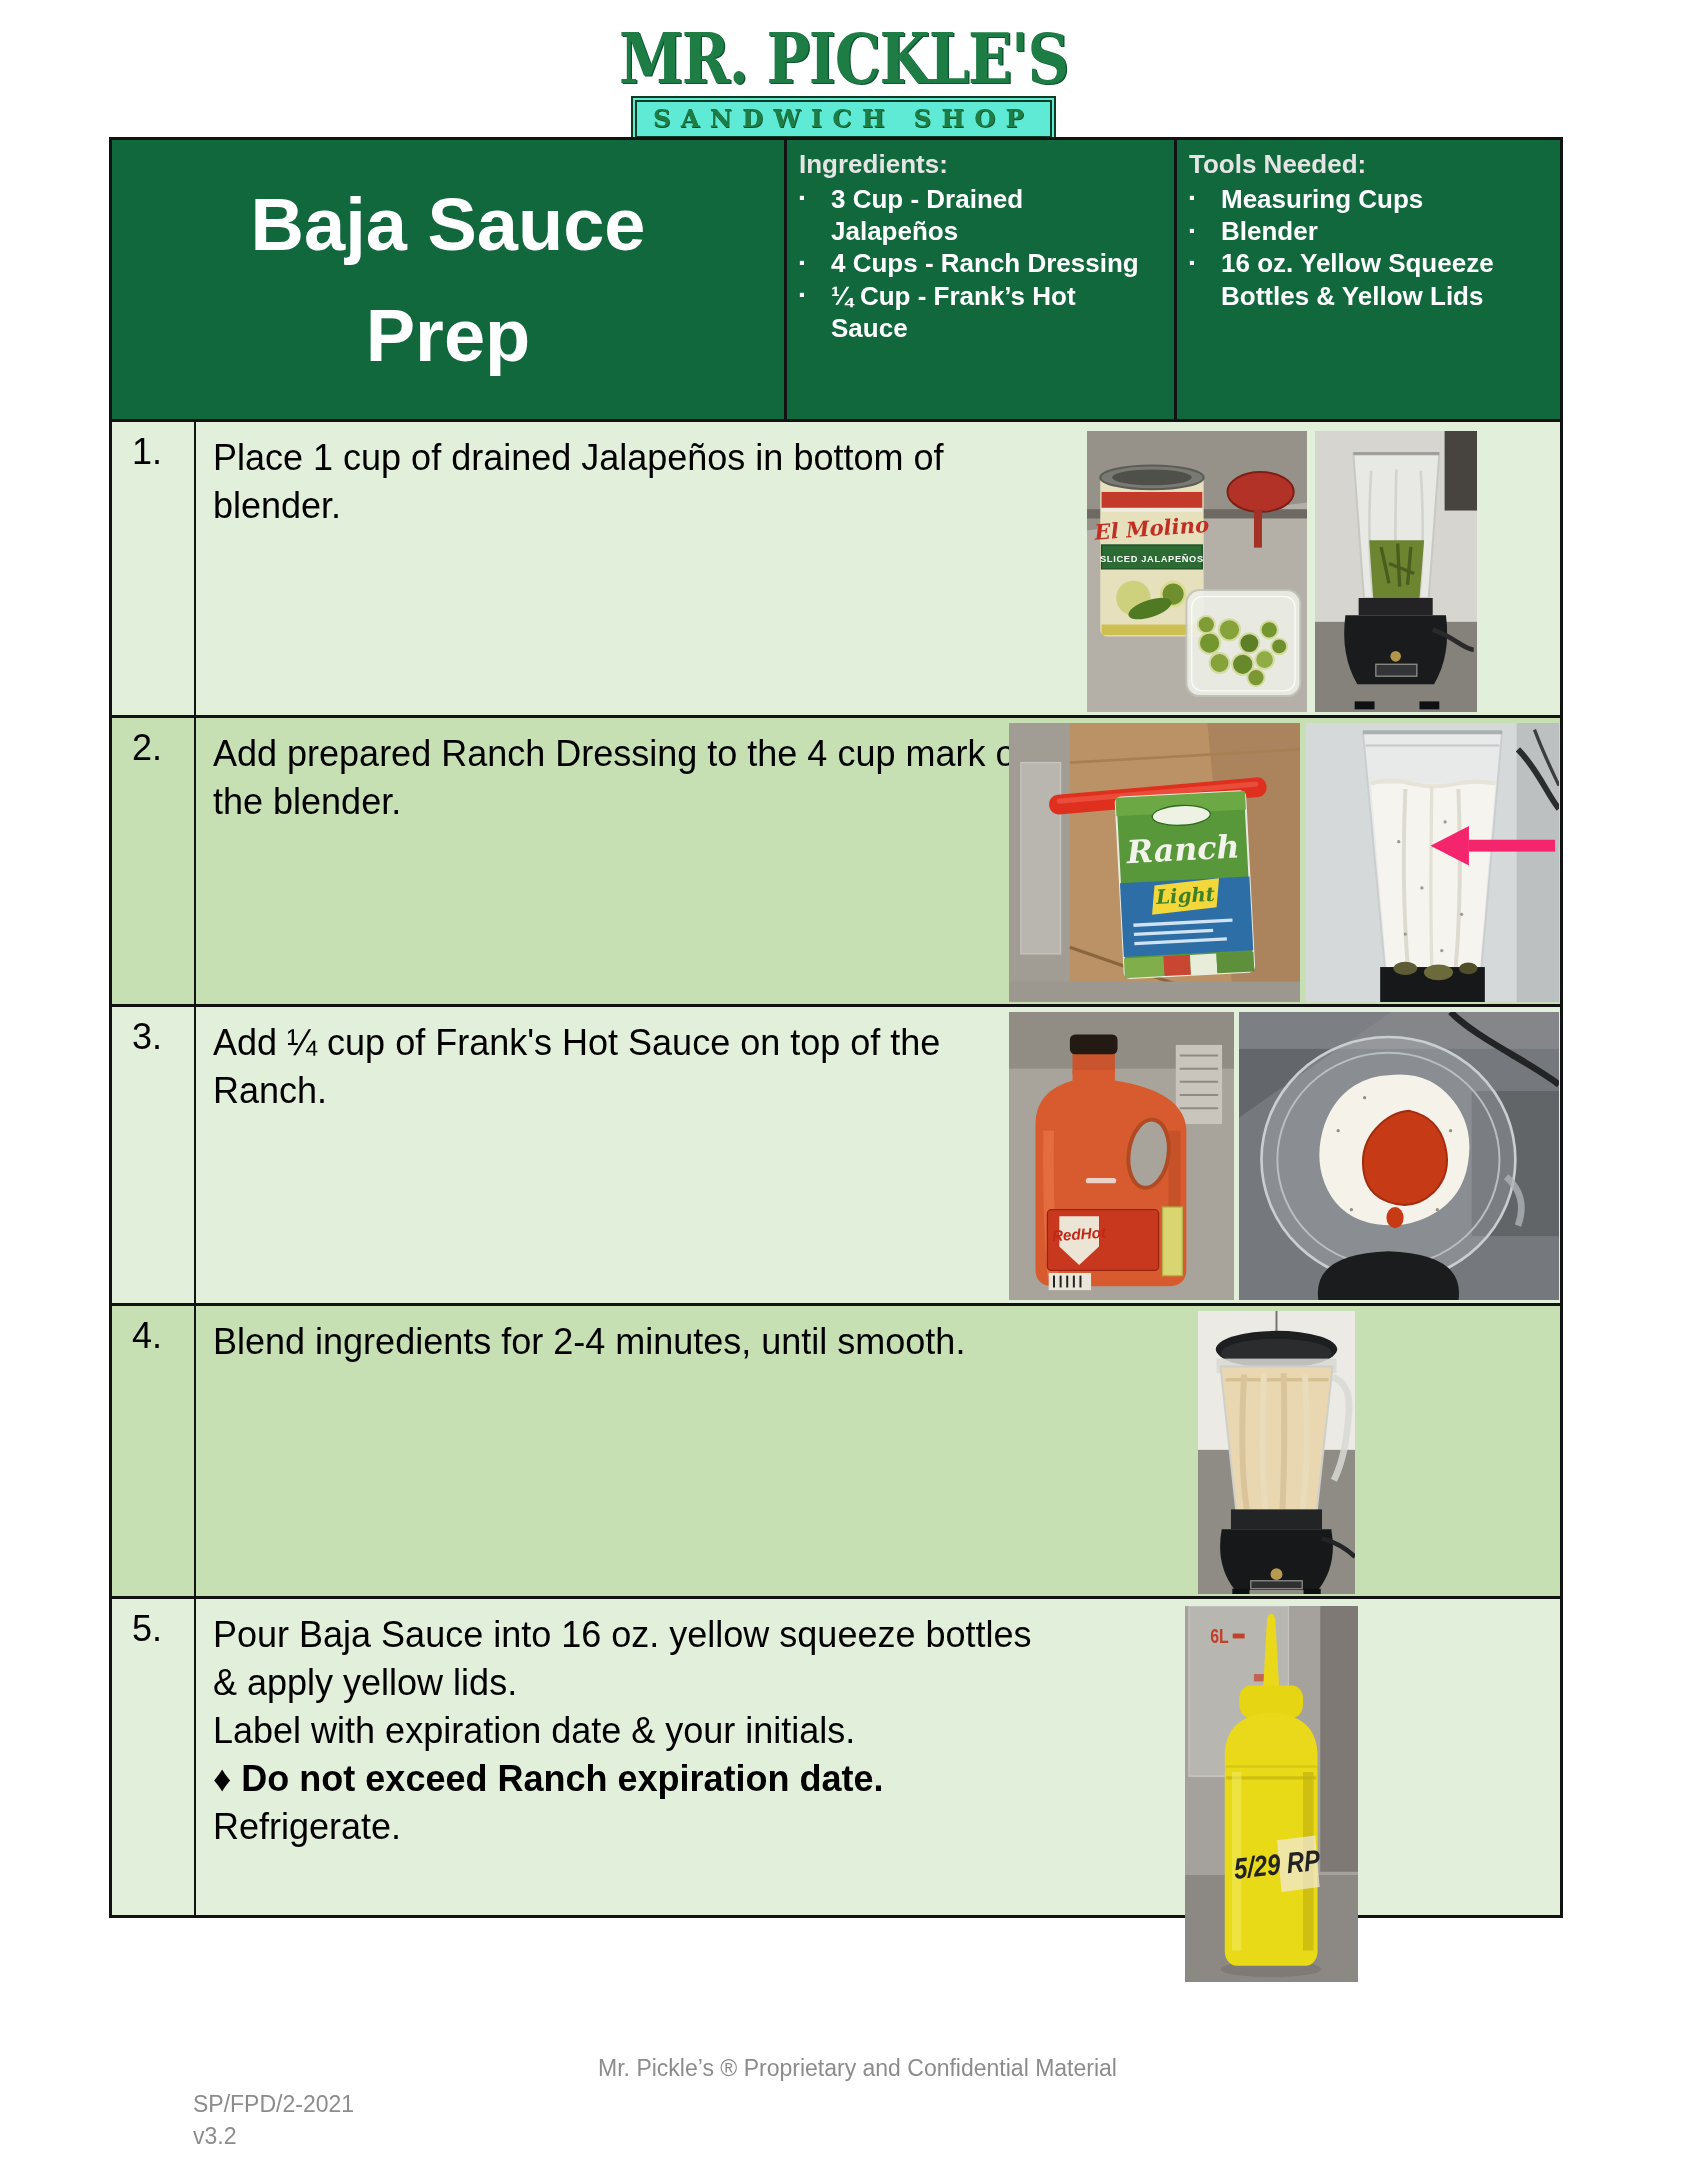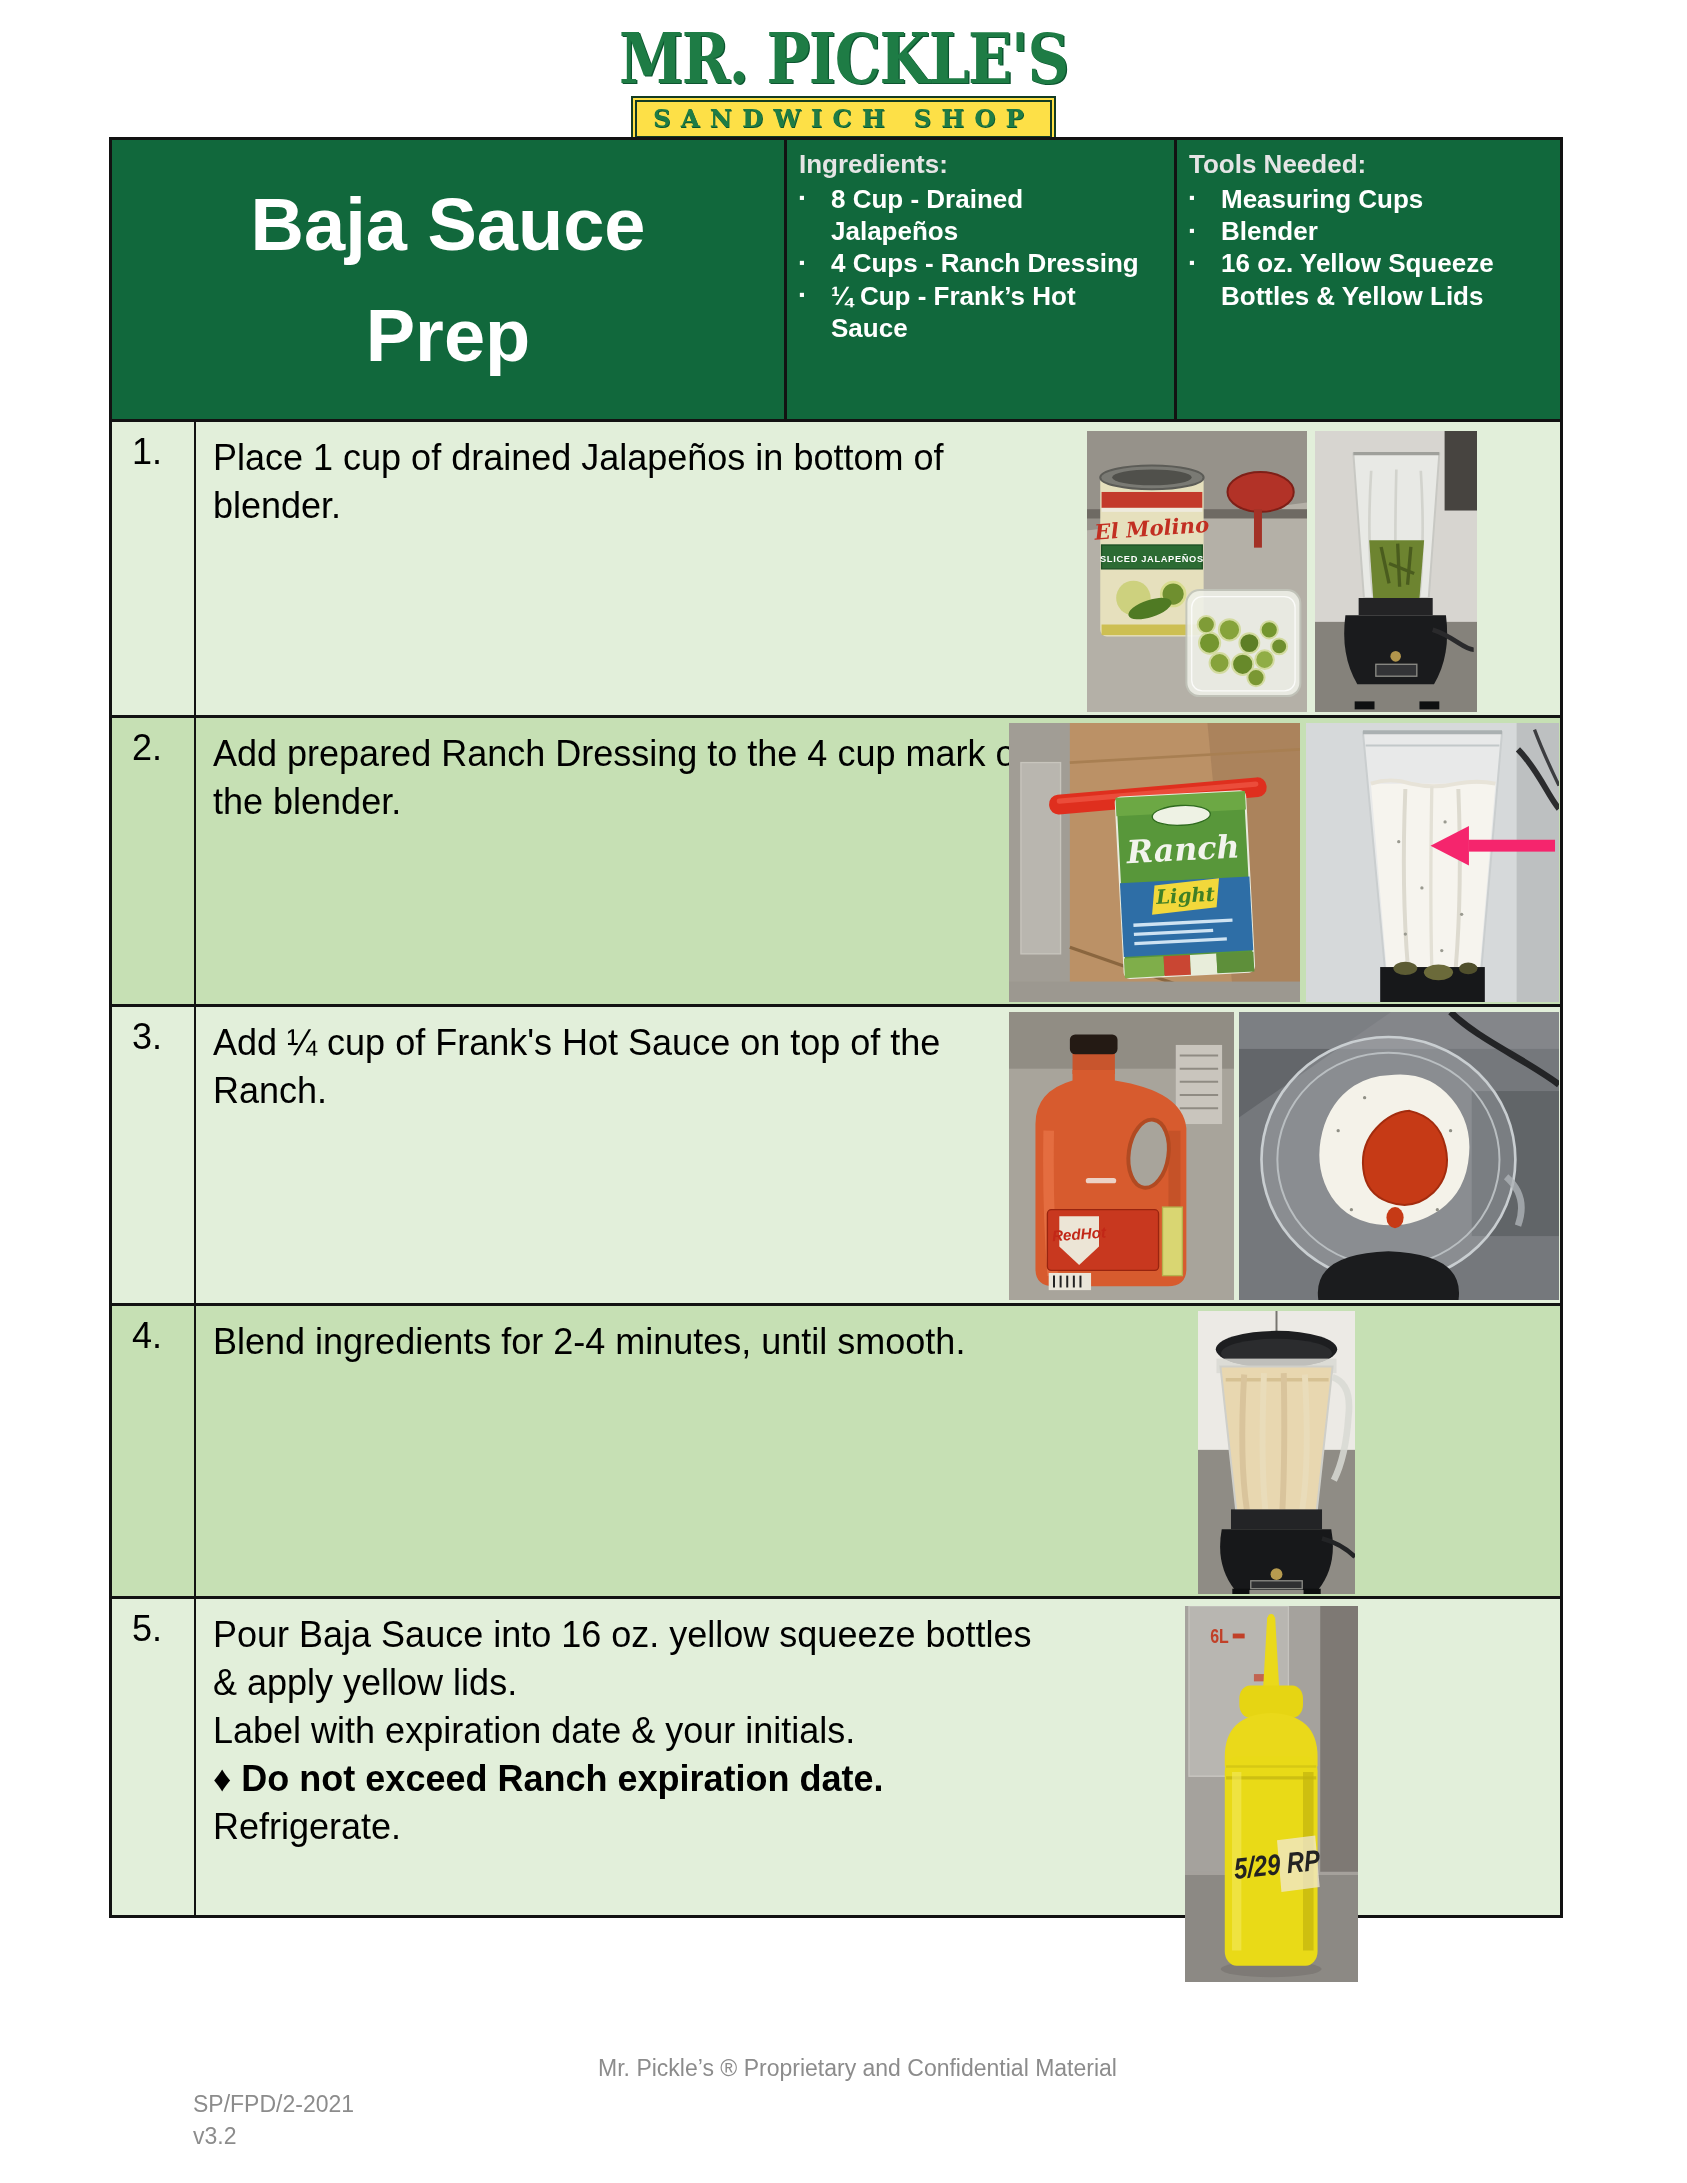--- a/index.html
+++ b/index.html
@@ -4,21 +4,21 @@
 <style>
   html,body{margin:0;padding:0;}
   body{font-family:"Liberation Sans", sans-serif; color:#000; background:#fff;}
   .page{position:relative;width:1687px;height:2183px;background:#ffffff;overflow:hidden;}
 
   
   .logo{position:absolute;top:18.5px;left:0;width:1687px;text-align:center;}
   .logo-name{display:inline-block;font-family:"DejaVu Serif", serif;font-weight:bold;
     font-size:58px;letter-spacing:-1.3px;color:#1e7c45;transform:scaleY(1.18);transform-origin:center top;
     text-shadow:1.3px 1.3px 0 #0c5530;}
-  .logo-sub-box{display:inline-block;margin-top:9.3px;border:6px double #123b24;padding:2.6px 16px;background:#fde047;}
+  .logo-sub-box{display:inline-block;margin-top:9.3px;border:6px double #123b24;padding:2.6px 16px;background:#5eead4;}
   .logo-sub{font-family:"DejaVu Serif", serif;font-weight:bold;font-size:24.5px;letter-spacing:10px;
     color:#1e7c45;text-shadow:0.7px 0.7px 0 #0c5530;}
 
   
   .sheet{position:absolute;left:109px;top:137px;width:1454px;box-sizing:border-box;
     border:3.3px solid #121212;background:#fff;}
   .hrow{display:flex;background:#11683c;height:279px;}
   .h-cell{box-sizing:border-box;height:100%;}
   .title-cell{width:675px;border-right:3.3px solid #121212;display:flex;align-items:center;justify-content:center;}
   .title{font-size:74px;font-weight:bold;color:#ffffff;text-align:center;line-height:1.5;white-space:pre-line;}
@@ -64,21 +64,21 @@
 
     <div class="hrow">
       <div class="h-cell title-cell">
         <div class="title">Baja Sauce
 Prep</div>
       </div>
       <div class="h-cell ing-cell">
         <div class="cell-heading">Ingredients:</div>
         <div class="li">
           <span class="bullet">▪</span>
-          <span class="li-text">8 Cup - Drained
+          <span class="li-text">3 Cup - Drained
 Jalapeños</span>
         </div>
         <div class="li">
           <span class="bullet">▪</span>
           <span class="li-text">4 Cups - Ranch Dressing</span>
         </div>
         <div class="li">
           <span class="bullet">▪</span>
           <span class="li-text">¼ Cup - Frank’s Hot
 Sauce</span>

